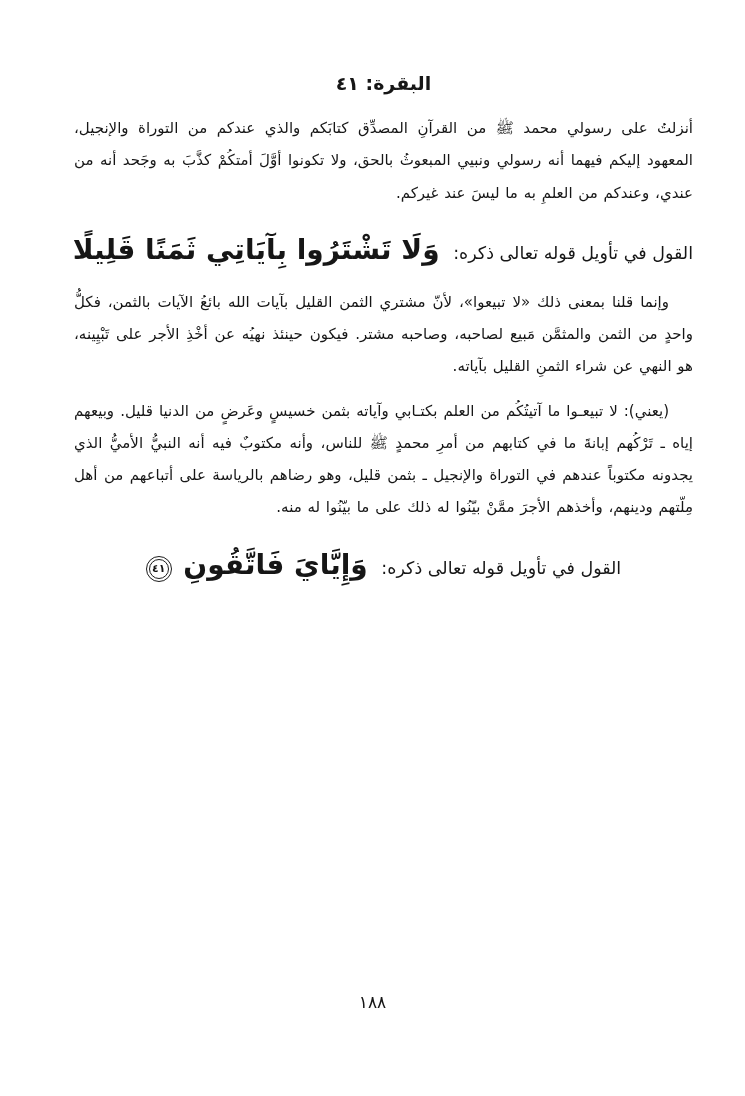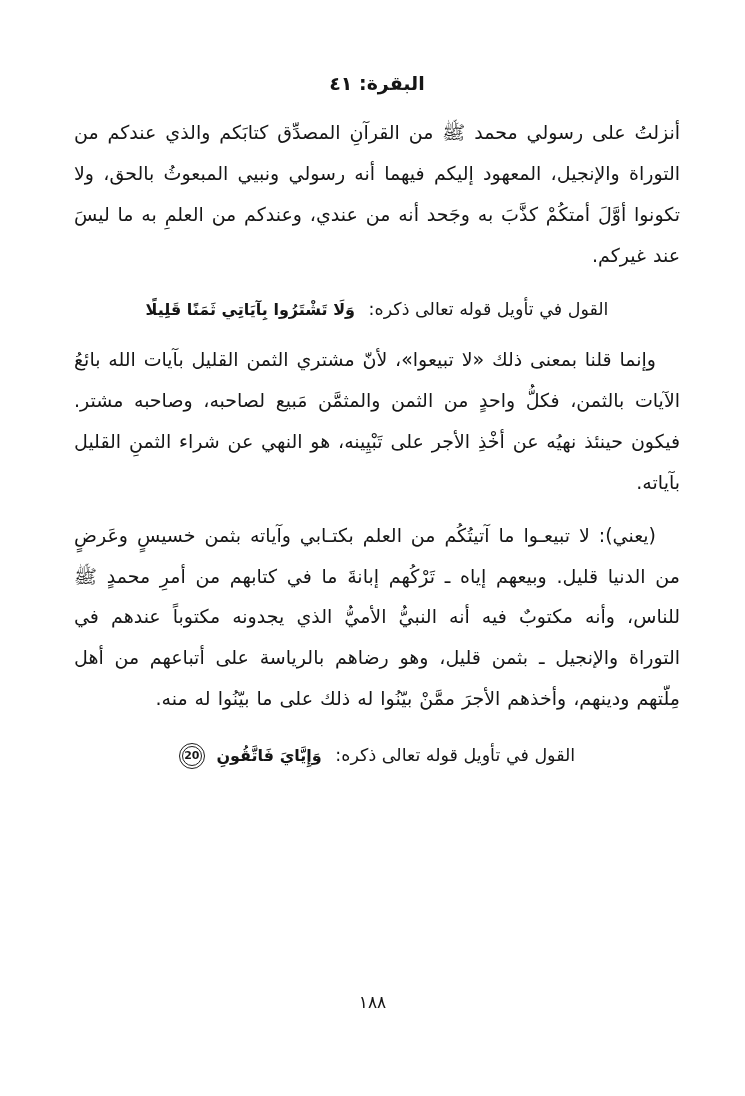--- a/index.html
+++ b/index.html
@@ -11,53 +11,53 @@
     overflow: hidden;
   }
   .page {
     position: relative;
     width: 745px;
     height: 1096px;
     box-sizing: border-box;
     background: #ffffff;
     color: #161616;
     font-family: "DejaVu Sans", sans-serif;
-    padding: 72px 65px 0 74px;
+    padding: 72px 52px 0 74px;
     direction: rtl;
   }
   .page-header {
     text-align: center;
     font-size: 19px;
     font-weight: bold;
     margin-bottom: 18px;
     letter-spacing: 0.5px;
   }
   .para {
-    font-size: 19px;
+    font-size: 15px;
     line-height: 2.15;
     text-align: justify;
     margin: 0 0 12px 0;
     word-spacing: 1px;
   }
   .para.indent {
     text-indent: 24px;
   }
   .section-heading {
     text-align: center;
     margin: 24px 0 20px 0;
     font-size: 17.5px;
     white-space: nowrap;
   }
   .heading-intro {
     font-weight: normal;
     text-align: right;
   }
   .quran-text {
     font-weight: bold;
-    font-size: 16px;
+    font-size: 28px;
     margin-right: 8px;
   }
   .verse-marker {
     display: inline-flex;
     align-items: center;
     justify-content: center;
     width: 26px;
     height: 26px;
     border: 4px double #1c1c1c;
     border-radius: 50%;
@@ -93,20 +93,20 @@
   </div>
 
   <p class="para indent">وإنما قلنا بمعنى ذلك «لا تبيعوا»، لأنّ مشتري الثمن القليل بآيات الله بائعُ الآيات بالثمن، فكلُّ واحدٍ من الثمن والمثمَّن مَبيع لصاحبه، وصاحبه مشتر. فيكون حينئذ نهيُه عن أخْذِ الأجر على تَبْيِينه، هو النهي عن شراء الثمنِ القليل بآياته.</p>
 
   <p class="para indent">(يعني): لا تبيعـوا ما آتيتُكُم من العلم بكتـابي وآياته بثمن خسيسٍ وعَرضٍ من الدنيا قليل. وبيعهم إياه ـ تَرْكُهم إبانةَ ما في كتابهم من أمرِ محمدٍ ﷺ للناس، وأنه مكتوبٌ فيه أنه النبيُّ الأميُّ الذي يجدونه مكتوباً عندهم في التوراة والإنجيل ـ بثمن قليل، وهو رضاهم بالرياسة على أتباعهم من أهل مِلّتهم ودينهم، وأخذهم الأجرَ ممَّنْ بيّنُوا له ذلك على ما بيّنُوا له منه.</p>
 
   <div class="section-heading">
     <span class="heading-intro">القول في تأويل قوله تعالى ذكره:</span>
     <span class="quran-text">وَإِيَّايَ فَاتَّقُونِ</span>
     <span class="verse-marker">
-      <span>20</span>
+      <span>٤١</span>
     </span>
   </div>
 
 
   <div class="page-number">١٨٨</div>
 
 </div>
 
 </body></html>

